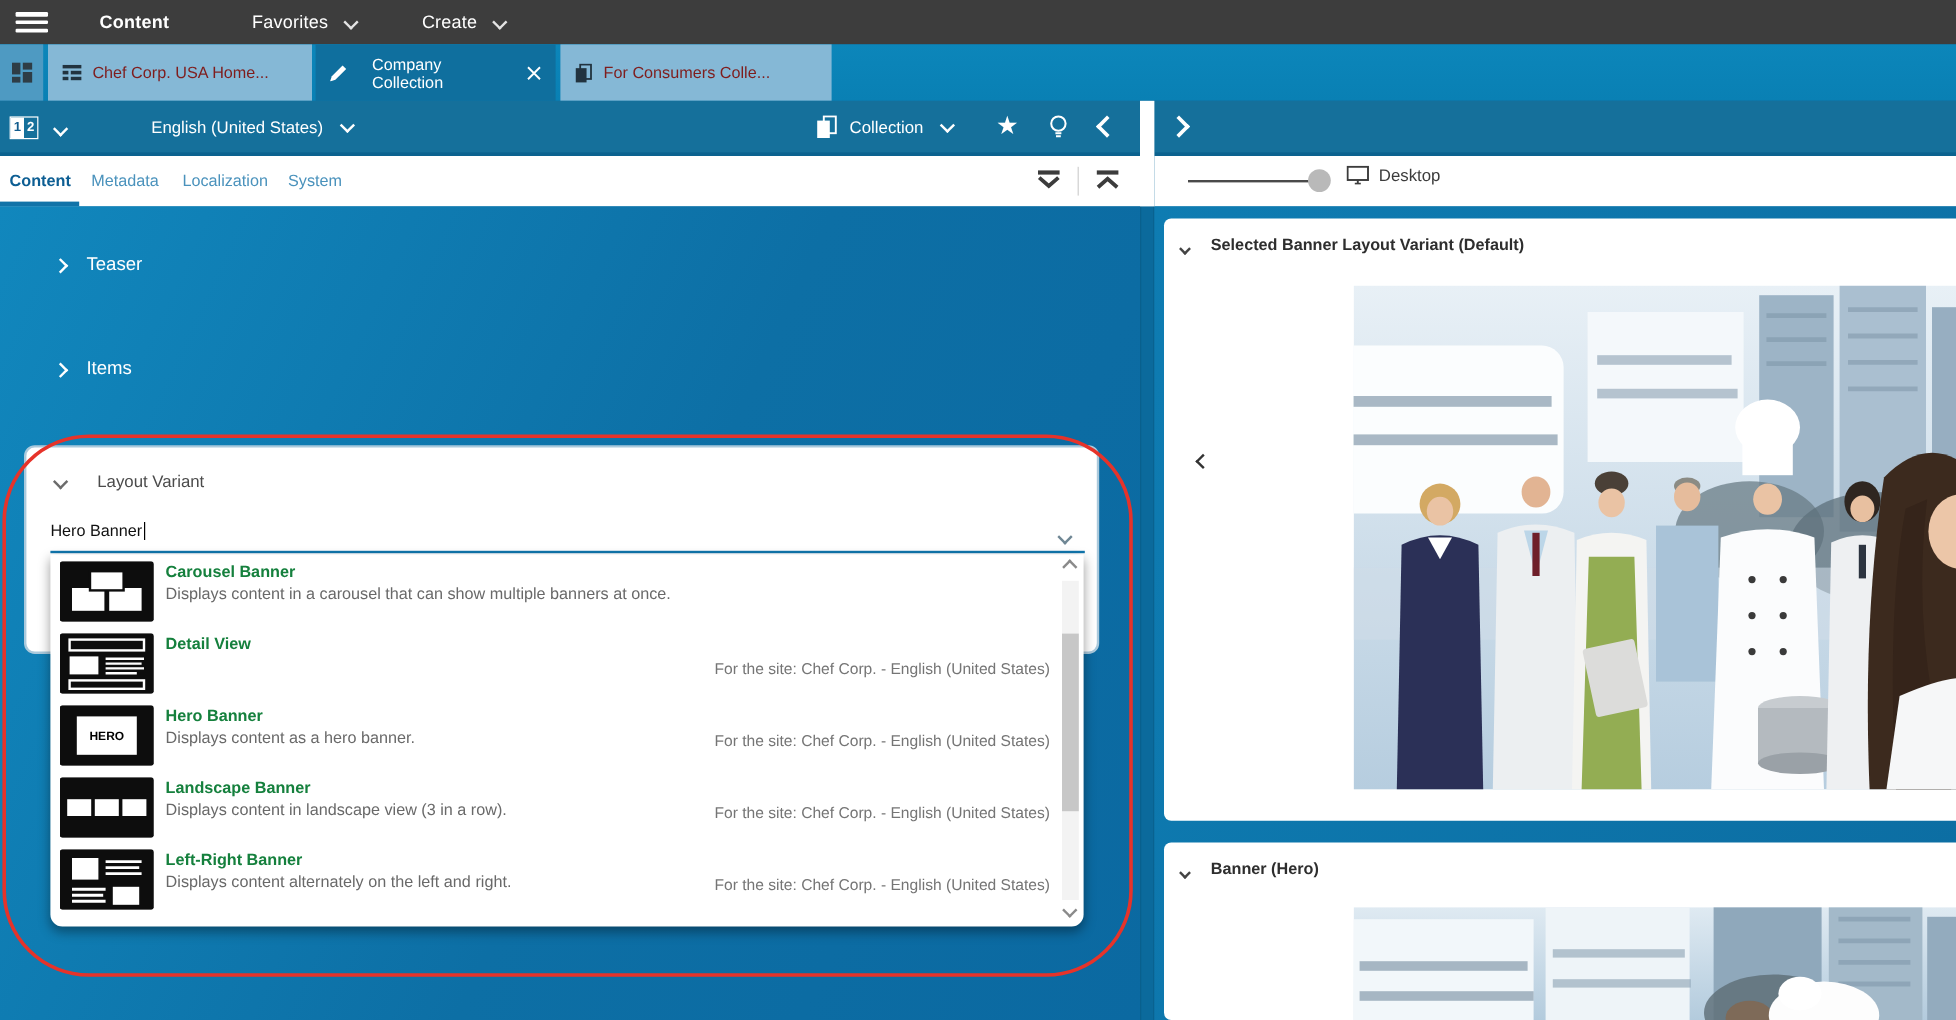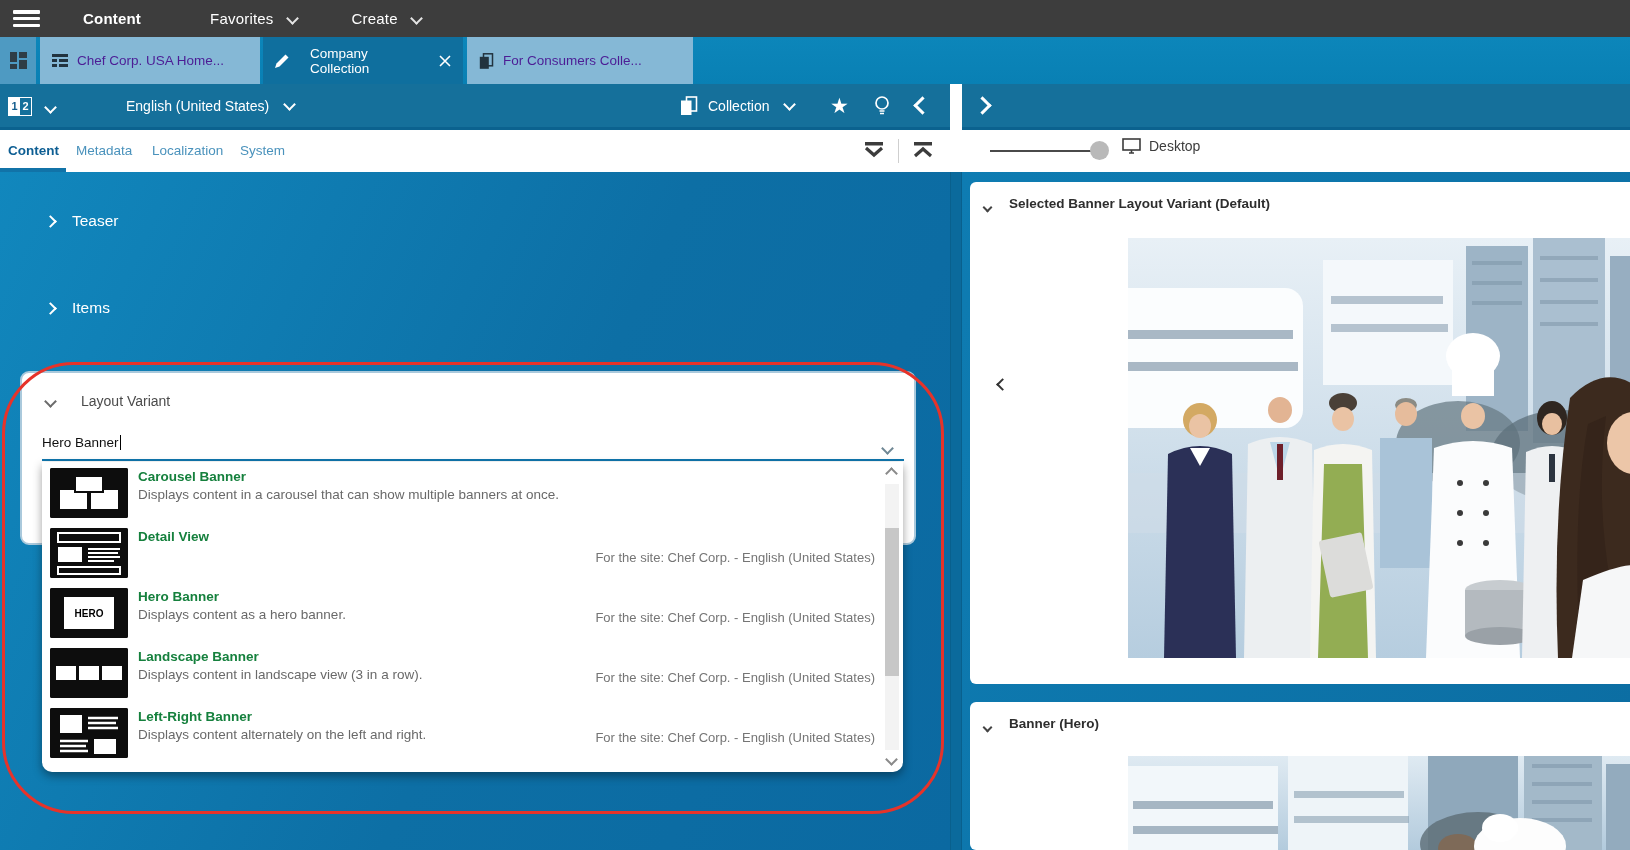--- a/index.html
+++ b/index.html
@@ -16,21 +16,21 @@
   .top-label.bold{font-weight:bold;}
   .chev{display:inline-block;width:7px;height:7px;border:solid currentColor;
         border-width:0 2px 2px 0;transform:rotate(45deg);vertical-align:middle;}
   .chev.r{transform:rotate(-45deg);} .chev.l{transform:rotate(135deg);} .chev.u{transform:rotate(-135deg);}
   .chev.big{width:10px;height:10px;border-width:0 3.5px 3.5px 0;}
 
   
   .tabrow{left:0;top:37px;width:1630px;height:47px;background:linear-gradient(#0c86ba,#0980b4);}
   .tab{position:absolute;top:0;height:47px;display:flex;align-items:center;padding:0 12px;
        font-size:13.5px;box-sizing:border-box;cursor:pointer;}
-  .tab.light{background:#85b8d6;color:#4c1d95;}
+  .tab.light{background:#85b8d6;color:#7f1d1d;}
   .tab.active{background:#0f6f9e;color:#fff;gap:12px;}
   .tab .ticon{margin-right:9px;display:inline-flex;}
   .minitab{position:absolute;left:0;top:0;width:36px;height:47px;background:#4e9ac2;
            display:flex;align-items:center;justify-content:center;cursor:pointer;}
   .tabclose{margin-left:14px;display:inline-flex;cursor:pointer;}
 
   
   .doctoolbar{left:0;top:84px;width:1630px;height:46px;background:#15709b;border-bottom:3px solid #0b628f;box-sizing:border-box;color:#fff;}
   .verbadge{position:absolute;left:8px;top:13px;display:flex;border:1px solid #fff;height:17px;cursor:pointer;}
   .verbadge .v1{width:11px;background:#fff;color:#135d8e;font-size:11px;font-weight:bold;text-align:center;line-height:17px;}

